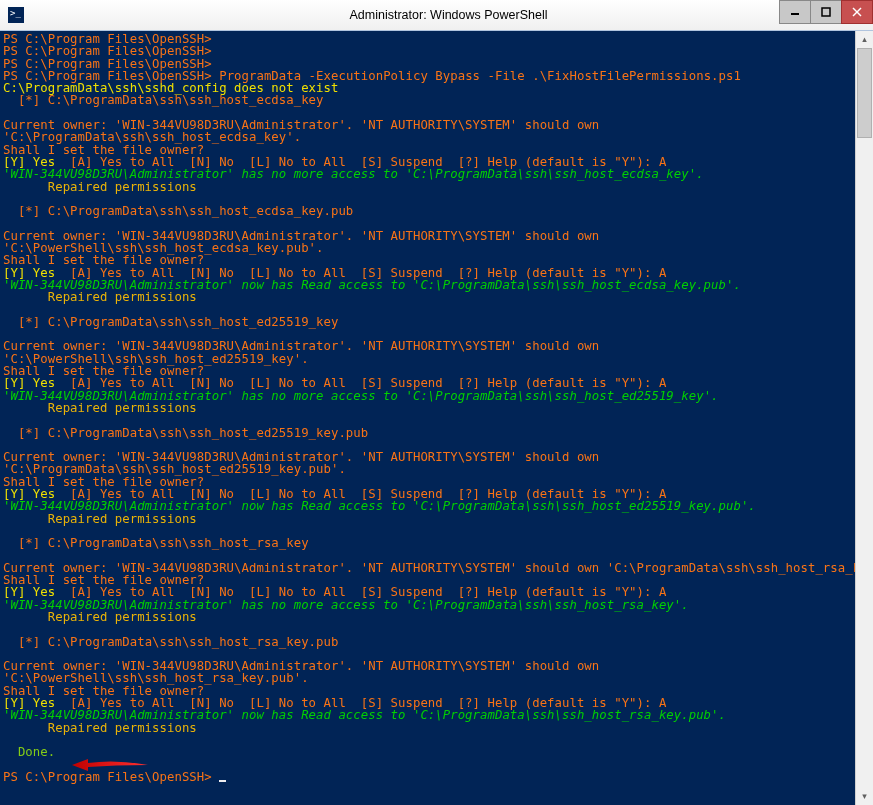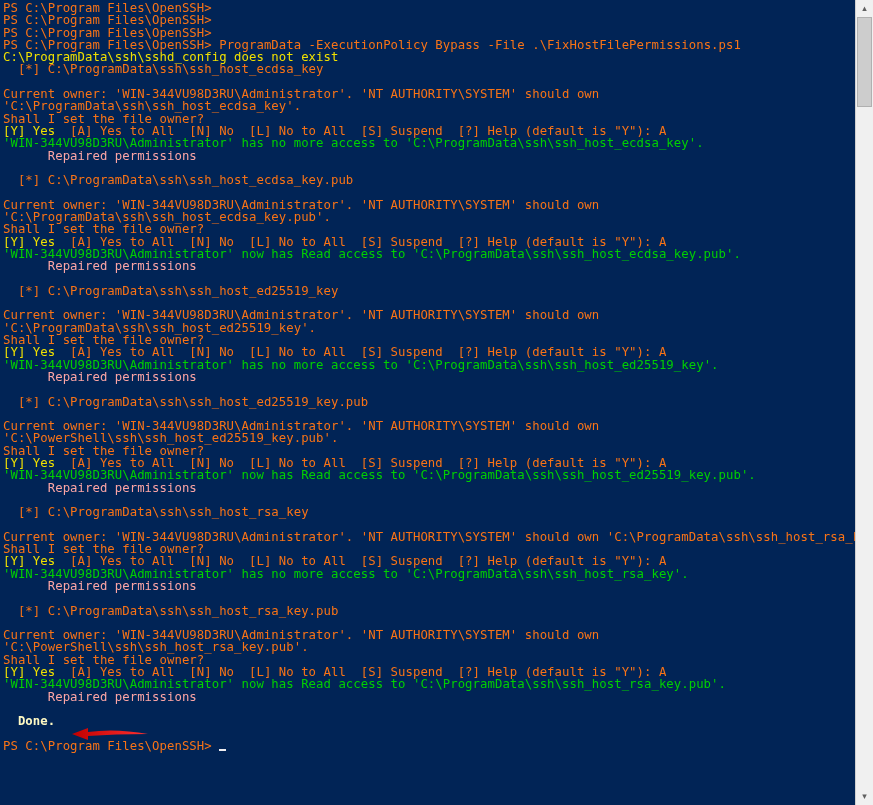--- a/index.html
+++ b/index.html
@@ -113,81 +113,103 @@
     position: absolute;
     top: 17px;
     width: 15px;
     left: 1px;
     height: 90px;
     background: #cdcdcd;
     border: 1px solid #b0b0b0;
     box-sizing: border-box;
   }
   .c-white  { color: #f97316; }
-  .c-bwhite { color: #fef9c3; font-weight: bold; }
+  .c-bwhite { color: #84cc16; }
   .c-yellow { color: #f0e000; }
-  .c-green  { color: #00d000; }
-  .c-cyan   { color: #fca5a5; }
+  .c-green  { color: #00d000; font-style: italic; }
+  .c-cyan   { color: #eab308; }
   .cursor {
     display: inline-block;
     width: 7px;
     height: 2px;
     background: #eeedf0;
     vertical-align: -1px;
   }
   .arrow {
     position: absolute;
     left: 70px;
     top: 724px;
     pointer-events: none;
   }
 </style>
 </head>
 <body>
 
 <div class="window">
 
+  <div class="titlebar">
+    <div class="titlebar-icon"></div>
+    <div class="titlebar-title">Administrator: Windows PowerShell</div>
+    <div class="win-controls">
+      <div class="win-btn">
+          <svg width="10" height="10">
+            <line x1="1" y1="7" x2="9" y2="7" stroke="#000" stroke-width="2"></line>
+          </svg>
+        </div>
+      <div class="win-btn">
+          <svg width="10" height="10">
+            <rect x="1" y="1" width="8" height="8" fill="none" stroke="#000" stroke-width="1.5"></rect>
+          </svg>
+        </div>
+      <div class="win-btn close">
+          <svg width="10" height="10">
+            <line x1="1" y1="1" x2="9" y2="9" stroke="#fff" stroke-width="1.5"></line>
+            <line x1="9" y1="1" x2="1" y2="9" stroke="#fff" stroke-width="1.5"></line>
+          </svg>
+        </div>
+    </div>
+  </div>
 
   <div class="content-wrap">
 <div class="terminal"><span class="c-white">PS C:\Program Files\OpenSSH&gt;</span>
 <span class="c-white">PS C:\Program Files\OpenSSH&gt;</span>
 <span class="c-white">PS C:\Program Files\OpenSSH&gt;</span>
 <span class="c-white">PS C:\Program Files\OpenSSH&gt;</span> <span class="c-white">ProgramData -ExecutionPolicy Bypass -File .\FixHostFilePermissions.ps1</span>
 <span class="c-yellow">C:\ProgramData\ssh\sshd_config does not exist</span>
 <span class="c-white">  [*] </span><span class="c-white">C:\ProgramData\ssh\ssh_host_ecdsa_key</span>
 
 <span class="c-white">Current owner: 'WIN-344VU98D3RU\Administrator'. 'NT AUTHORITY\SYSTEM' should own</span>
 <span class="c-white">'C:\ProgramData\ssh\ssh_host_ecdsa_key'.</span>
 <span class="c-white">Shall I set the file owner?</span>
 <span class="c-yellow">[Y] Yes</span><span class="c-white">  [A] Yes to All  [N] No  [L] No to All  [S] Suspend  [?] Help (default is "Y"): A</span>
 <span class="c-green"><span>'WIN-344VU98D3RU\Administrator' has no more access to '</span><span>C:\ProgramData\ssh\ssh_host_ecdsa_key</span><span>'.</span></span>
 <span class="c-cyan">      Repaired permissions</span>
 
 <span class="c-white">  [*] </span><span class="c-white">C:\ProgramData\ssh\ssh_host_ecdsa_key.pub</span>
 
 <span class="c-white">Current owner: 'WIN-344VU98D3RU\Administrator'. 'NT AUTHORITY\SYSTEM' should own</span>
-<span class="c-white">'C:\ProgramData\ssh\ssh_host_ecdsa_key.pub'.</span>
+<span class="c-white">'C:\PowerShell\ssh\ssh_host_ecdsa_key.pub'.</span>
 <span class="c-white">Shall I set the file owner?</span>
 <span class="c-yellow">[Y] Yes</span><span class="c-white">  [A] Yes to All  [N] No  [L] No to All  [S] Suspend  [?] Help (default is "Y"): A</span>
 <span class="c-green"><span>'WIN-344VU98D3RU\Administrator' now has Read access to '</span><span>C:\ProgramData\ssh\ssh_host_ecdsa_key.pub</span><span>'.</span></span>
 <span class="c-cyan">      Repaired permissions</span>
 
 <span class="c-white">  [*] </span><span class="c-white">C:\ProgramData\ssh\ssh_host_ed25519_key</span>
 
 <span class="c-white">Current owner: 'WIN-344VU98D3RU\Administrator'. 'NT AUTHORITY\SYSTEM' should own</span>
-<span class="c-white">'C:\ProgramData\ssh\ssh_host_ed25519_key'.</span>
+<span class="c-white">'C:\PowerShell\ssh\ssh_host_ed25519_key'.</span>
 <span class="c-white">Shall I set the file owner?</span>
 <span class="c-yellow">[Y] Yes</span><span class="c-white">  [A] Yes to All  [N] No  [L] No to All  [S] Suspend  [?] Help (default is "Y"): A</span>
 <span class="c-green"><span>'WIN-344VU98D3RU\Administrator' has no more access to '</span><span>C:\ProgramData\ssh\ssh_host_ed25519_key</span><span>'.</span></span>
 <span class="c-cyan">      Repaired permissions</span>
 
 <span class="c-white">  [*] </span><span class="c-white">C:\ProgramData\ssh\ssh_host_ed25519_key.pub</span>
 
 <span class="c-white">Current owner: 'WIN-344VU98D3RU\Administrator'. 'NT AUTHORITY\SYSTEM' should own</span>
-<span class="c-white">'C:\PowerShell\ssh\ssh_host_ed25519_key.pub'.</span>
+<span class="c-white">'C:\ProgramData\ssh\ssh_host_ed25519_key.pub'.</span>
 <span class="c-white">Shall I set the file owner?</span>
 <span class="c-yellow">[Y] Yes</span><span class="c-white">  [A] Yes to All  [N] No  [L] No to All  [S] Suspend  [?] Help (default is "Y"): A</span>
 <span class="c-green"><span>'WIN-344VU98D3RU\Administrator' now has Read access to '</span><span>C:\ProgramData\ssh\ssh_host_ed25519_key.pub</span><span>'.</span></span>
 <span class="c-cyan">      Repaired permissions</span>
 
 <span class="c-white">  [*] </span><span class="c-white">C:\ProgramData\ssh\ssh_host_rsa_key</span>
 
 <span class="c-white">Current owner: 'WIN-344VU98D3RU\Administrator'. 'NT AUTHORITY\SYSTEM' should own 'C:\ProgramData\ssh\ssh_host_rsa_key'.</span>
 <span class="c-white">Shall I set the file owner?</span>
 <span class="c-yellow">[Y] Yes</span><span class="c-white">  [A] Yes to All  [N] No  [L] No to All  [S] Suspend  [?] Help (default is "Y"): A</span>

